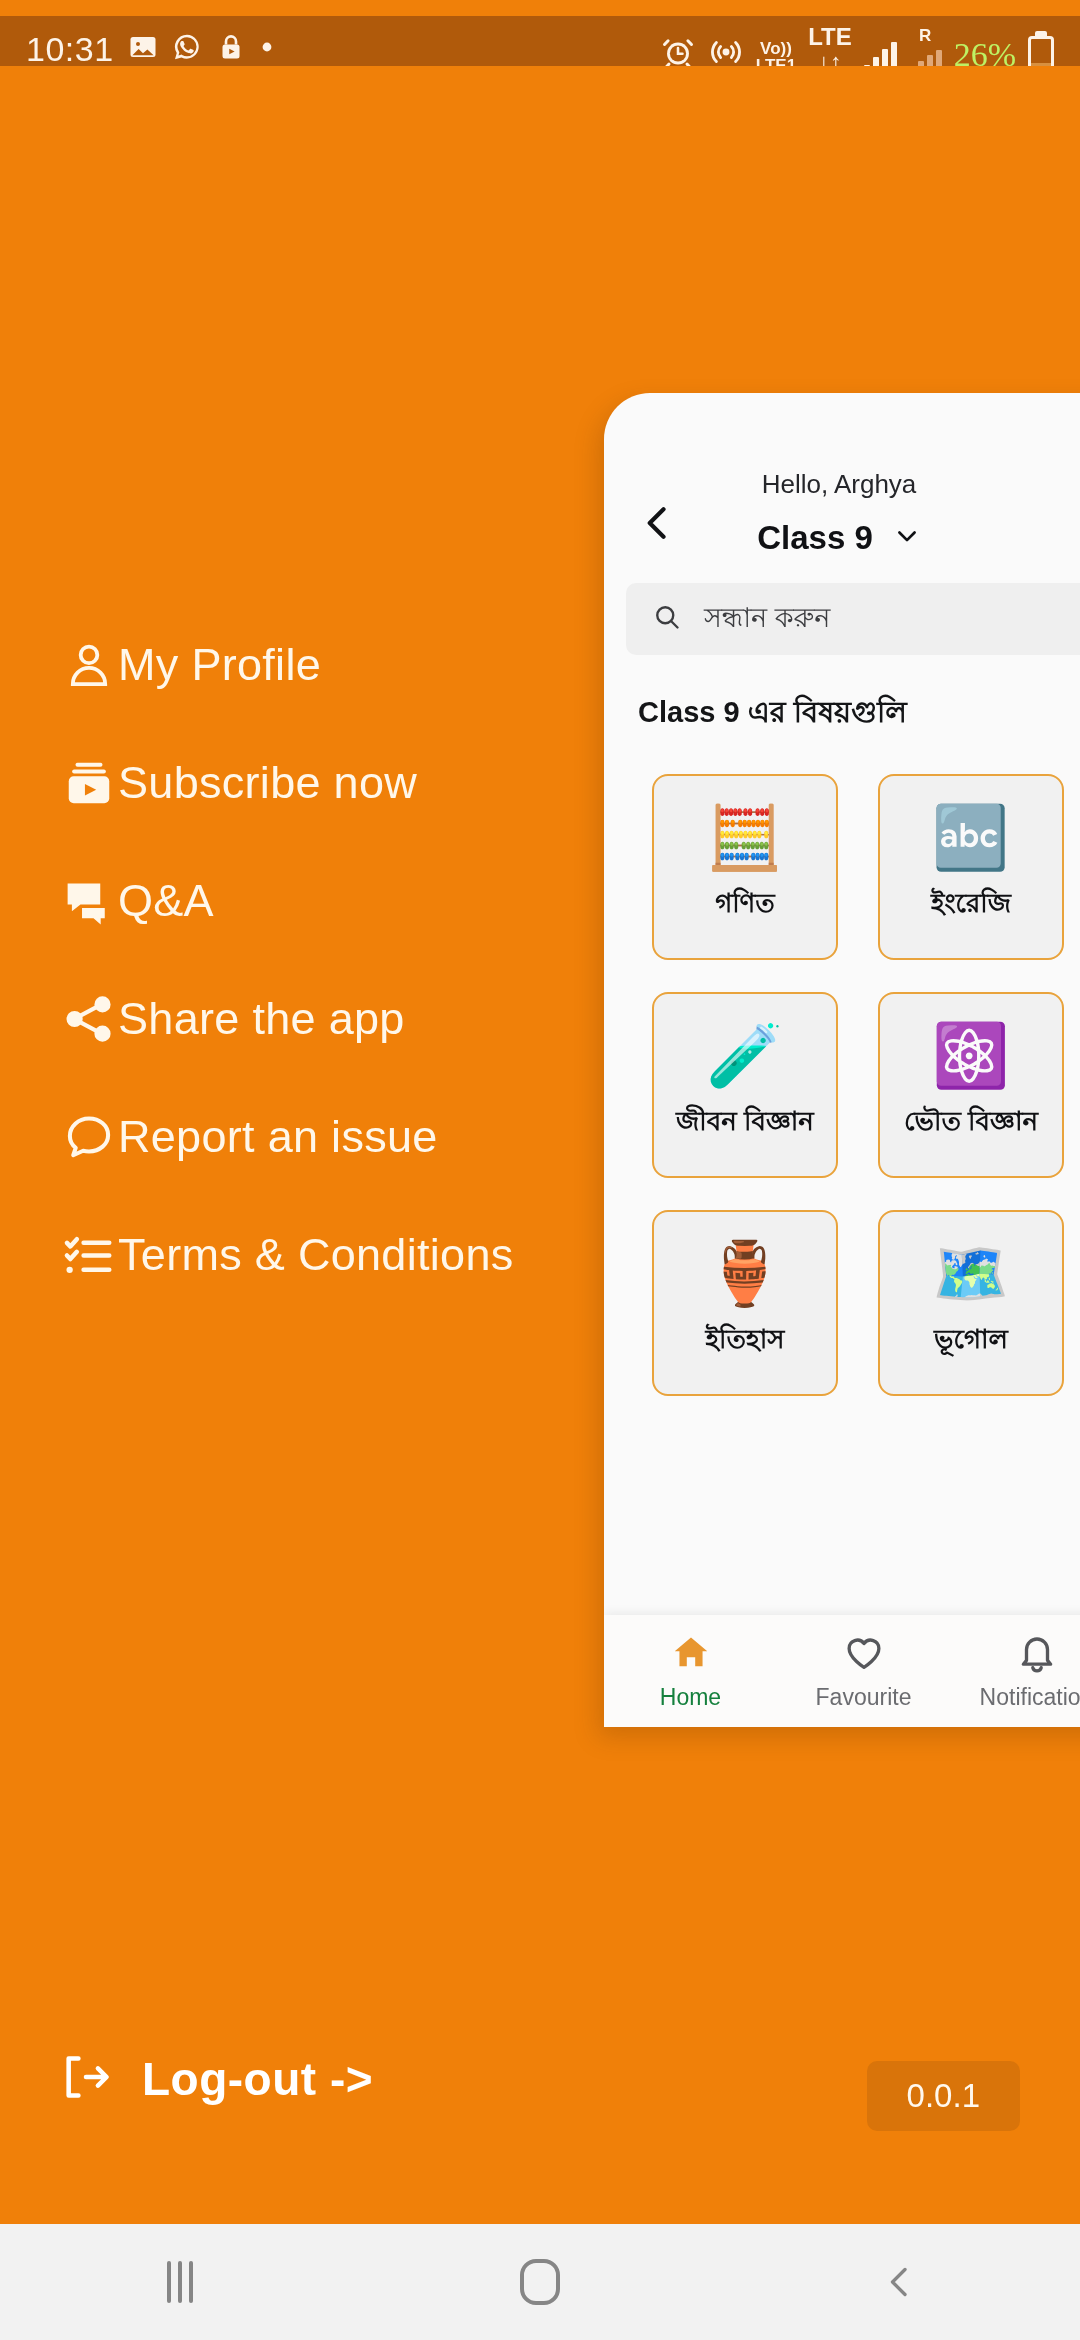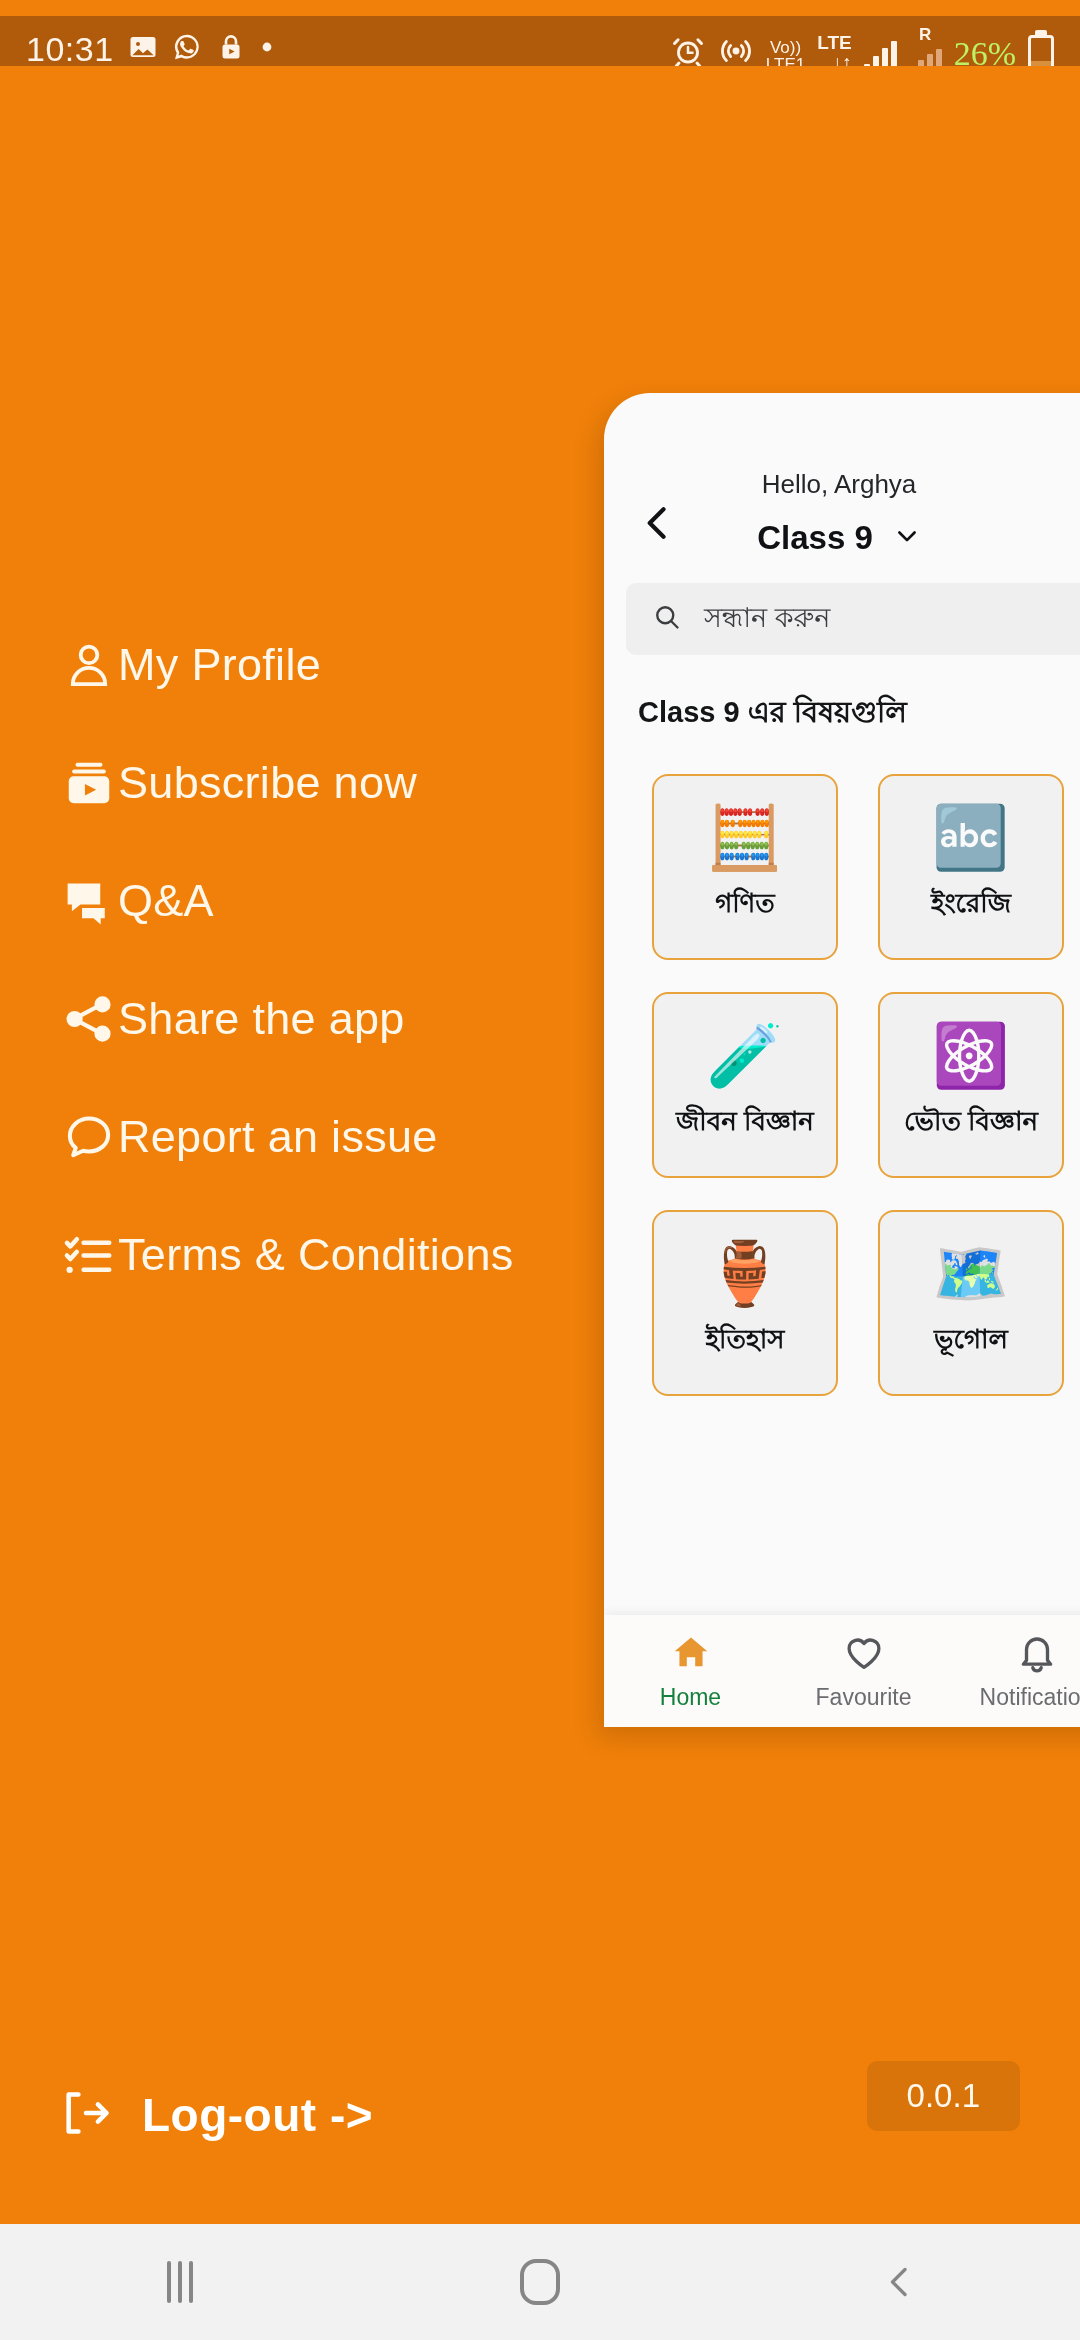--- a/index.html
+++ b/index.html
@@ -16,22 +16,22 @@
     position:absolute; top:16px; left:0; width:1080px; height:66px;
     background:#B05A0B;
     display:flex; align-items:center;
     padding:0 26px;
     color:#FCEFE2;
   }
   #status-left { display:flex; align-items:center; gap:14px; }
   #clock { font-size:34px; letter-spacing:.5px; color:#FDF3E8; }
   #status-right { margin-left:auto; display:flex; align-items:flex-end; gap:12px; }
   .sb-ico { display:block; }
-  .vo-stack { display:flex; flex-direction:column; align-items:center; line-height:1; font-size:17px; font-weight:normal; color:#FDF3E8; }
-  .lte-stack { display:flex; flex-direction:column; align-items:flex-end; line-height:1.05; font-size:19px; font-weight:bold; color:#FDF3E8; }
+  .vo-stack { display:flex; flex-direction:column; align-items:center; line-height:1; font-size:17px; font-weight:bold; color:#FDF3E8; }
+  .lte-stack { display:flex; flex-direction:column; align-items:center; line-height:1.05; font-size:24px; font-weight:bold; color:#FDF3E8; }
   .bars { display:flex; align-items:flex-end; gap:3px; height:30px; }
   .bars i { display:block; width:6px; background:#FDF3E8; border-radius:1px; }
   .bars.dim i { background:#E0A878; }
   #batt-pct { font-size:34px; color:#bef264;font-family:Liberation Serif, serif; }
   #battery {
     width:26px; height:38px; border:3px solid #FDF3E8; border-radius:4px;
     position:relative; display:flex; flex-direction:column-reverse;
   }
   #battery:before{ content:""; position:absolute; top:-8px; left:50%; transform:translateX(-50%);
     width:12px; height:5px; background:#FDF3E8; border-radius:2px 2px 0 0; }
@@ -45,21 +45,21 @@
   #menu-list { position:absolute; top:540px; left:60px; width:620px; }
   .menu-item {
     display:flex; align-items:center; 
     height:118px; cursor:pointer;
   }
   .menu-icon { width:58px; height:58px; flex:0 0 58px; display:flex; align-items:center; justify-content:center; }
   .menu-label { font-size:45px; color:#FFF7EA; letter-spacing:.3px; white-space:nowrap; }
 
   #logout-row {
     position:absolute; left:60px; top:1985px;
-    display:flex; align-items:center; gap:30px; cursor:pointer;margin-top:36px;
+    display:flex; align-items:center; gap:30px; cursor:pointer;
   }
   #logout-label { font-size:46px; font-weight:bold; color:#FFFFFF; letter-spacing:.5px; }
   #version-badge {
     position:absolute; right:60px; top:1995px;
     background:#D9740A; color:#FFF8EE;
     font-size:33px; padding:16px 40px; border-radius:10px;
   }
 
   
   #app-panel {

